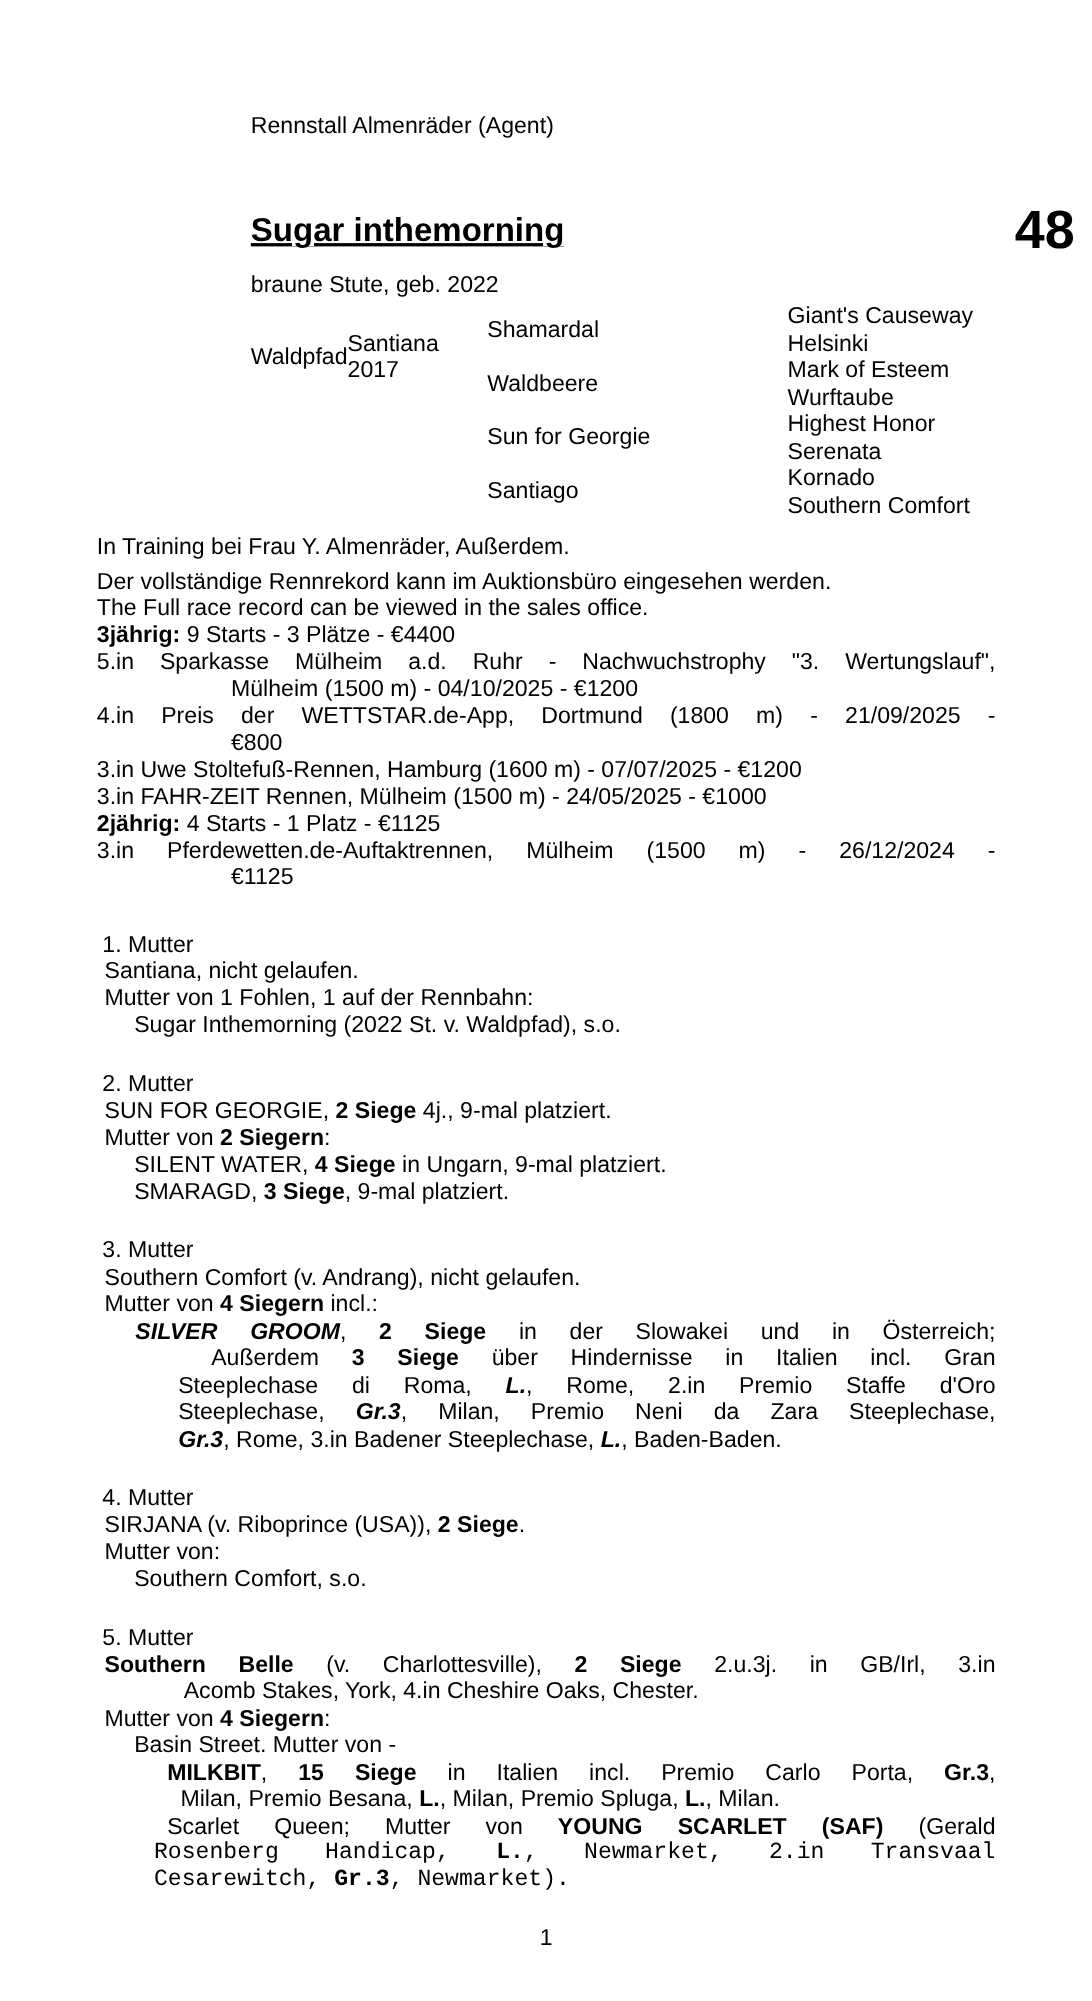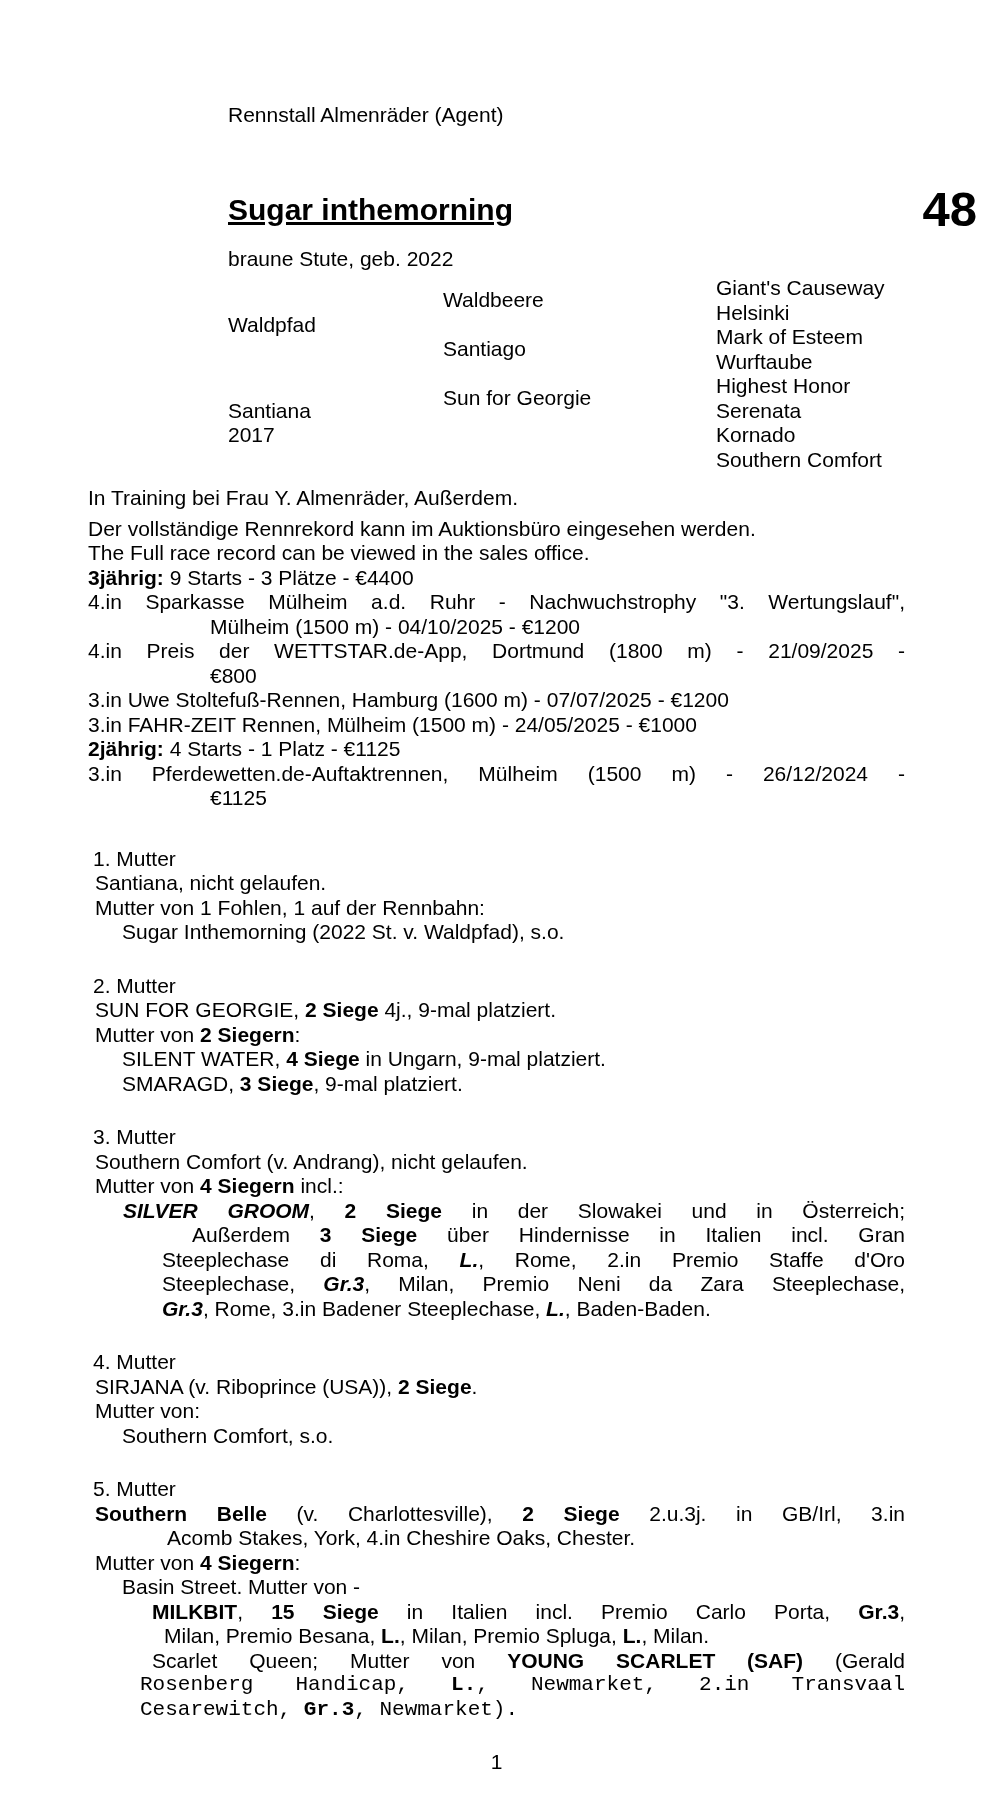--- a/index.html
+++ b/index.html
@@ -11,21 +11,21 @@
   }
   .doc{padding:0 88px;position:relative;width:817px;}
   .b{font-weight:bold;}
   .bi{font-weight:bold;font-style:italic;}
   .j{text-align:justify;text-align-last:justify;}
   .consignor{margin:103px 0 0 140px;}
   .lot{position:absolute;top:82px;right:16px;font-size:49px;line-height:1;font-weight:bold;}
   .title{margin:57px 0 0 140px;font-size:30px;line-height:50px;font-weight:bold;letter-spacing:0px;text-decoration:underline;}
   .subtitle{margin:12px 0 0 140px;}
   .ped{display:flex;margin:5px 0 0 140px;height:196px;}
-  .ped-c1{width:215px;display:flex;flex-direction:column;}
+  .ped-c1{width:215px;display:flex;}
   .ped-c1 .cell{height:98px;display:flex;flex-direction:column;justify-content:center;}
   .ped-c2{width:273px;display:flex;flex-direction:column;}
   .ped-c2 .cell{height:49px;display:flex;align-items:center;}
   .ped-c3{flex:1;}
   .tnote{margin-top:14px;}
   .note-de{margin-top:6px;}
   .ml7{margin-left:7px;}
   .ml34{margin-left:34px;}
   .ml122{margin-left:122px;}
   .groom1{margin-left:35px;}
@@ -57,43 +57,44 @@
     <div class="ped-c1">
       <div class="cell">
         <div>Waldpfad</div>
       </div>
       <div class="cell">
         <div>Santiana</div>
         <div>2017</div>
       </div>
     </div>
     <div class="ped-c2">
+      <div class="cell">Shamardal</div>
       <div class="cell">Waldbeere</div>
+      <div class="cell">Sun for Georgie</div>
       <div class="cell">Santiago</div>
-      <div class="cell">Sun for Georgie</div>
     </div>
     <div class="ped-c3">
       <div>Giant's Causeway</div>
       <div>Helsinki</div>
       <div>Mark of Esteem</div>
       <div>Wurftaube</div>
       <div>Highest Honor</div>
       <div>Serenata</div>
       <div>Kornado</div>
       <div>Southern Comfort</div>
     </div>
   </div>
 
   <div class="tnote">In Training bei Frau Y. Almenräder, Außerdem.</div>
 
   <div>
     <div class="note-de">Der vollständige Rennrekord kann im Auktionsbüro eingesehen werden.</div>
     <div>The Full race record can be viewed in the sales office.</div>
     <div><span class="b">3jährig:</span><span> 9 Starts - 3 Plätze - €4400</span></div>
-    <div class="j">4.in Sparkasse Mülheim a.d. Ruhr - Nachwuchstrophy "3. Wertungslauf",</div>
+    <div class="j">5.in Sparkasse Mülheim a.d. Ruhr - Nachwuchstrophy "3. Wertungslauf",</div>
     <div class="ml122">Mülheim (1500 m) - 04/10/2025 - €1200</div>
     <div class="j">4.in Preis der WETTSTAR.de-App, Dortmund (1800 m) - 21/09/2025 -</div>
     <div class="ml122">€800</div>
     <div>3.in Uwe Stoltefuß-Rennen, Hamburg (1600 m) - 07/07/2025 - €1200</div>
     <div>3.in FAHR-ZEIT Rennen, Mülheim (1500 m) - 24/05/2025 - €1000</div>
     <div><span class="b">2jährig:</span><span> 4 Starts - 1 Platz - €1125</span></div>
     <div class="j">3.in Pferdewetten.de-Auftaktrennen, Mülheim (1500 m) - 26/12/2024 -</div>
     <div class="ml122">€1125</div>
   </div>
 

